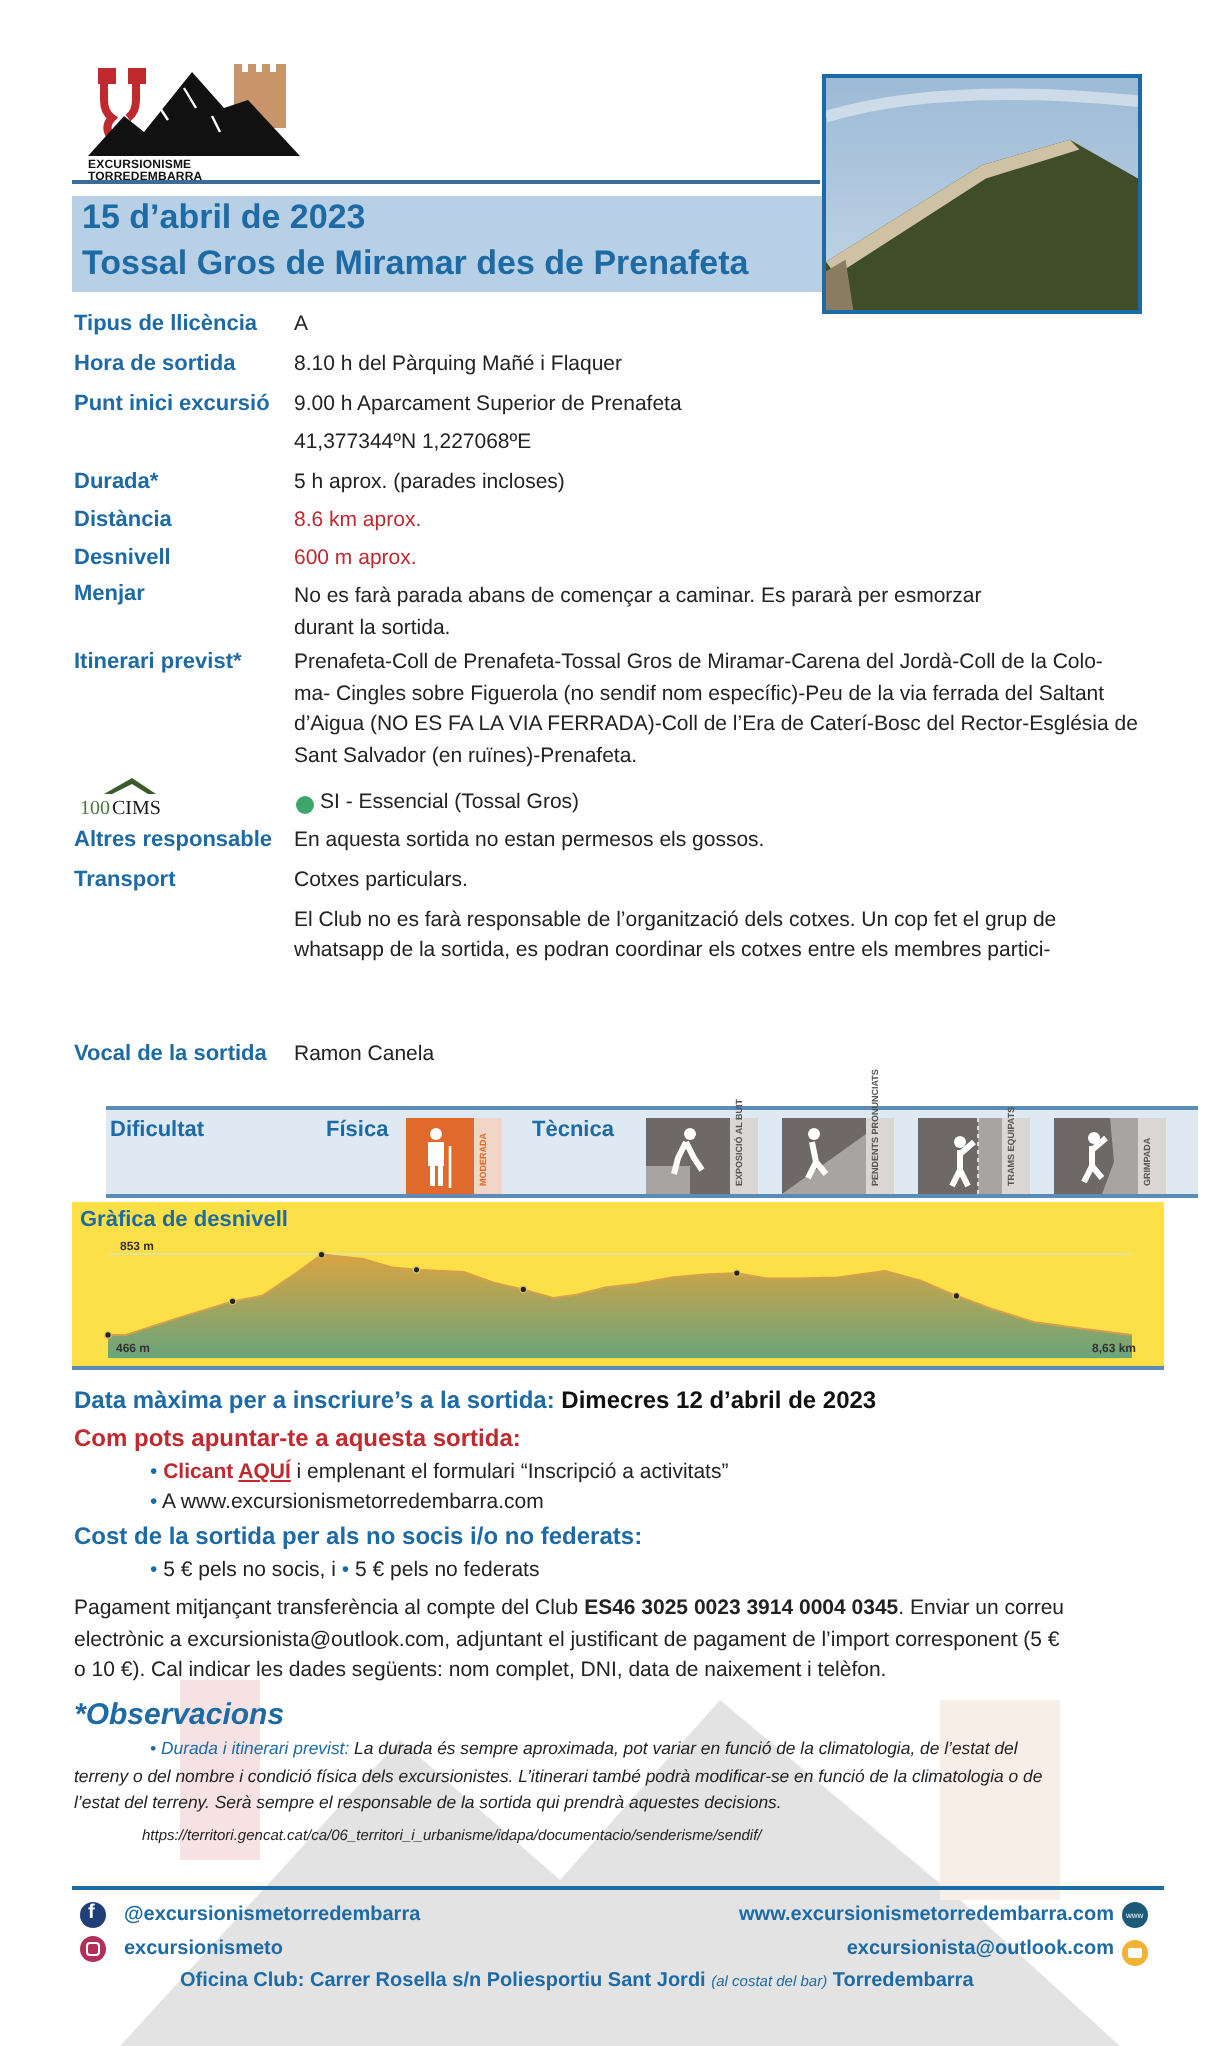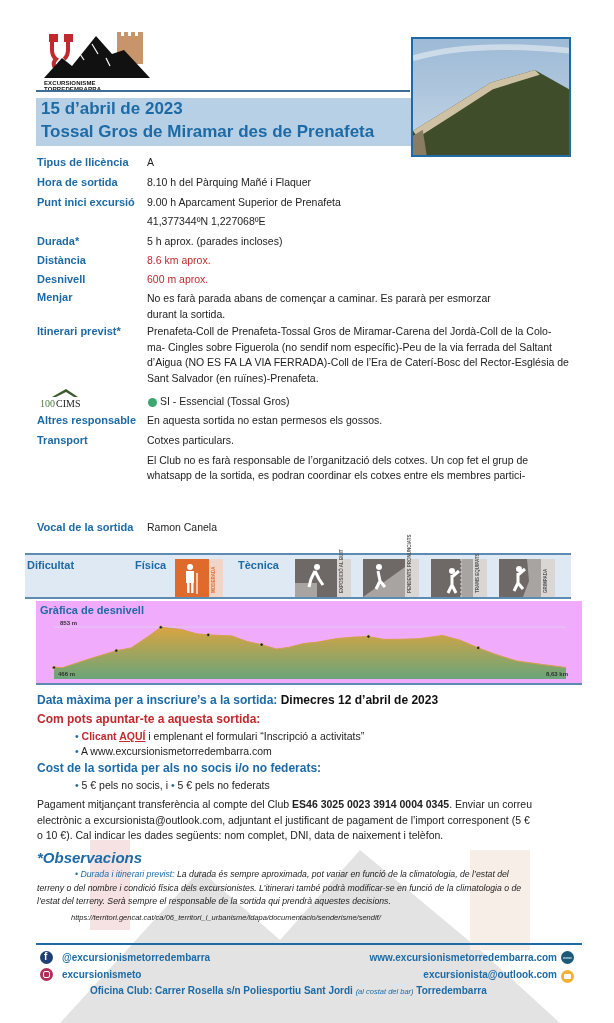--- a/index.html
+++ b/index.html
@@ -12,28 +12,28 @@
   
   #title-box { left: 36px; top: 98px; width: 376px; height: 48px; background: #b7d0e6; }
   .title-line { position: absolute; left: 5px; font-size: 17px; font-weight: bold; color: #1d6aa5; }
   
   #photo { left: 411px; top: 37px; width: 160px; height: 120px; border: 2px solid #1d6aa5; overflow: hidden; }
   
   .lbl { position: absolute; left: 37px; font-size: 11px; font-weight: bold; color: #1d6aa5; white-space: nowrap; }
   .val { position: absolute; left: 147px; font-size: 10.5px; color: #222; line-height: 15.5px; width: 430px; }
   .red { color: #c0292e; }
   
-  #diff-box { left: 25px; top: 553px; width: 546px; height: 46px; background: #dfe9f3; border-top: 2px solid #5d8bb4; border-bottom: 2px solid #5d8bb4; padding-left: 48px; }
+  #diff-box { left: 53px; top: 553px; width: 546px; height: 46px; background: #dfe9f3; border-top: 2px solid #5d8bb4; border-bottom: 2px solid #5d8bb4; padding-left: 48px; }
   .diff-lbl { position: absolute; top: 4px; font-size: 11px; font-weight: bold; color: #1d6aa5; }
   .icon-tile { position: absolute; top: 4px; height: 38px; }
   .tile-main { position: absolute; left: 0; top: 0; height: 38px; }
   .tile-side { position: absolute; top: 0; width: 14px; height: 38px; background: #d9d6d4; }
   .tile-side span { position: absolute; left: 2px; top: 34px; transform: rotate(-90deg); transform-origin: left top; font-size: 4.5px; color: #555; white-space: nowrap; font-weight: bold; }
   
-  #chart-box { left: 36px; top: 601px; width: 546px; height: 84px; background: #f0abfc; border-bottom: 2px solid #5d8bb4; }
+  #chart-box { left: 36px; top: 601px; width: 546px; height: 84px; background: #fde047; border-bottom: 2px solid #5d8bb4; }
   #chart-title { left: 4px; top: 3px; font-size: 11px; font-weight: bold; color: #1d6aa5; }
   
   .sec { position: absolute; left: 37px; font-size: 12px; font-weight: bold; }
   .bul { position: absolute; left: 75px; font-size: 10.5px; color: #222; }
   .dot { color: #1d6aa5; }
   .para { position: absolute; left: 37px; width: 548px; font-size: 10.5px; line-height: 15.5px; color: #222; }
   #obs-title { left: 37px; top: 849px; font-size: 15px; font-weight: bold; font-style: italic; color: #1d6aa5; }
   .obs { position: absolute; left: 37px; width: 548px; font-size: 8.7px; font-style: italic; line-height: 13.5px; color: #222; }
   .obs .blue { color: #1d6aa5; }
   #footer-rule { left: 36px; top: 943px; width: 546px; height: 2px; background: #1d6aa5; }

